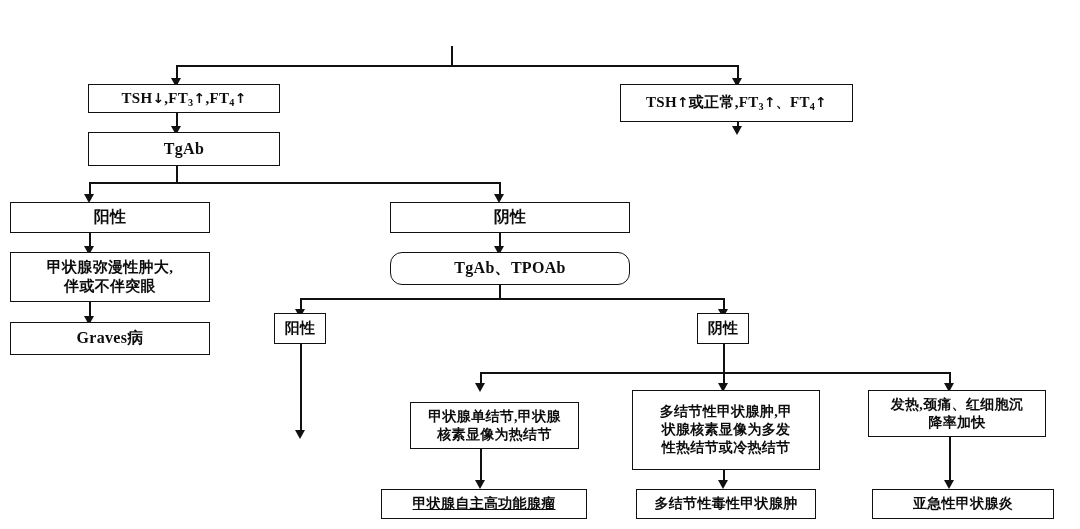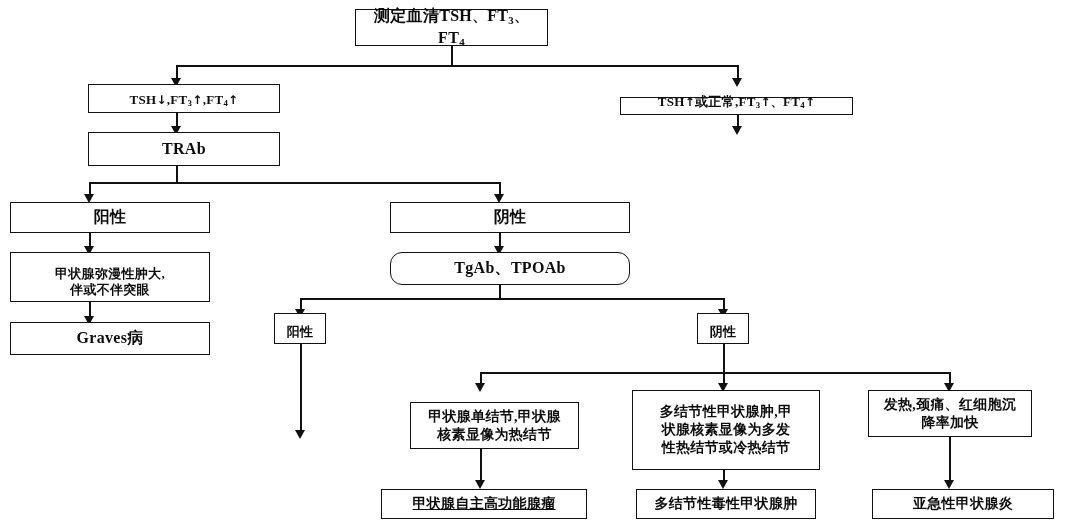--- a/index.html
+++ b/index.html
@@ -31,21 +31,21 @@
     letter-spacing: 0.3px;
     line-height: 1.28;
     padding: 2px 5px;
     z-index: 3;
   }
   .node .txt {
     display: block;
     width: 100%;
   }
   .f16 { font-size: 16px; }
-  .f15 { font-size: 13px; align-items: flex-end; }
+  .f15 { font-size: 15px; }
   .f14 { font-size: 14px; }
 
   .edge {
     position: absolute;
     background: #111111;
     z-index: 1;
   }
   .v { width: 1.7px; }
   .h { height: 1.7px; }
 
@@ -120,35 +120,32 @@
 
   <div class="edge v" style="left:480px; top:437px; height:46px;"></div>
   <div class="arrow" style="left:475px; top:480px;"></div>
 
   <div class="edge v" style="left:723px; top:470px; height:13px;"></div>
   <div class="arrow" style="left:718px; top:480px;"></div>
 
   <div class="edge v" style="left:949px; top:437px; height:46px;"></div>
   <div class="arrow" style="left:944px; top:480px;"></div>
 
-  <div class="node f16" style="left:355px; top:9px; width:193px; height:37px;">
-    <span class="txt">测定血清TSH<span class="ar">、</span>FT<sub>3</sub><span class="ar">、</span>FT<sub>4</sub></span>
-  </div>
 
   <div class="node f15" style="left:88px; top:84px; width:192px; height:29px;">
     <span class="txt">TSH<span class="ar">↓</span>,FT<sub>3</sub><span class="ar">↑</span>,FT<sub>4</sub><span class="ar">↑</span></span>
   </div>
 
-  <div class="node f15" style="left:620px; top:97px; width:233px; height:18px;">
+  <div class="node f15" style="left:620px; top:84px; width:233px; height:38px;">
     <span class="txt">TSH<span class="ar">↑</span>或正常,FT<sub>3</sub><span class="ar">↑</span><span class="ar">、</span>FT<sub>4</sub><span class="ar">↑</span></span>
   </div>
 
 
   <div class="node f16" style="left:88px; top:132px; width:192px; height:34px;">
-    <span class="txt">TRAb</span>
+    <span class="txt">TgAb</span>
   </div>
 
   <div class="node f16" style="left:10px; top:202px; width:200px; height:31px;">
     <span class="txt">阳性</span>
   </div>
 
   <div class="node f16" style="left:390px; top:202px; width:240px; height:31px;">
     <span class="txt">阴性</span>
   </div>
 
@@ -174,21 +171,21 @@
 
 
   <div class="node f14" style="left:410px; top:390px; width:169px; height:47px;margin-top:12px;">
     <span class="txt">甲状腺单结节,甲状腺<br>核素显像为热结节</span>
   </div>
 
   <div class="node f14" style="left:632px; top:390px; width:188px; height:80px;">
     <span class="txt">多结节性甲状腺肿,甲<br>状腺核素显像为多发<br>性热结节或冷热结节</span>
   </div>
 
-  <div class="node f14" style="left:868px; top:390px; width:164px; height:47px;">
+  <div class="node f14" style="left:868px; top:390px; width:178px; height:47px;">
     <span class="txt">发热,颈痛、红细胞沉<br>降率加快</span>
   </div>
 
   <div class="node f14" style="left:381px; top:489px; width:206px; height:30px;text-decoration:underline;">
     <span class="txt">甲状腺自主高功能腺瘤</span>
   </div>
 
   <div class="node f14" style="left:872px; top:489px; width:182px; height:30px;">
     <span class="txt">亚急性甲状腺炎</span>
   </div>

